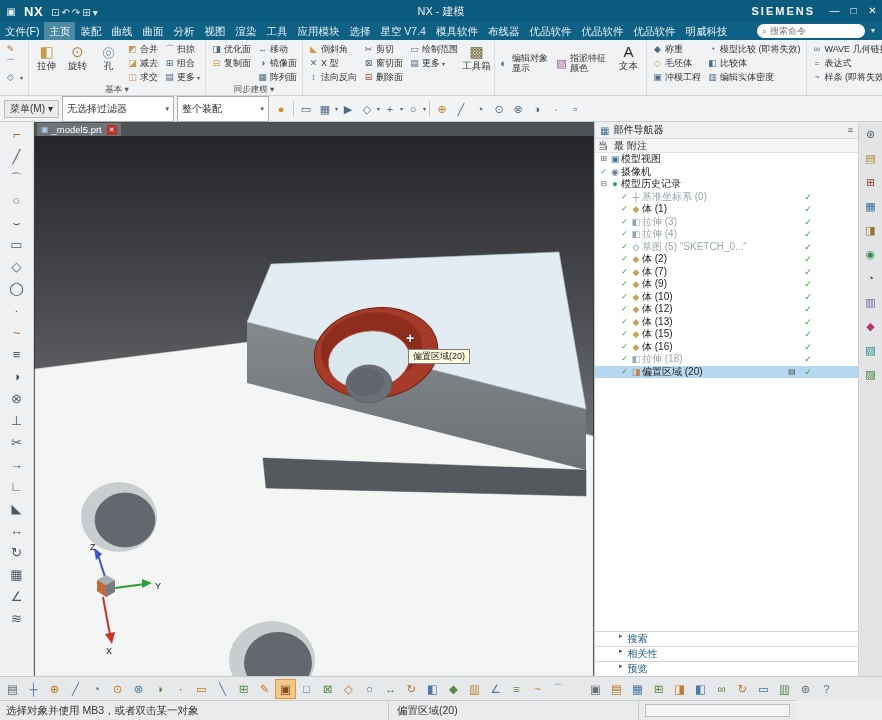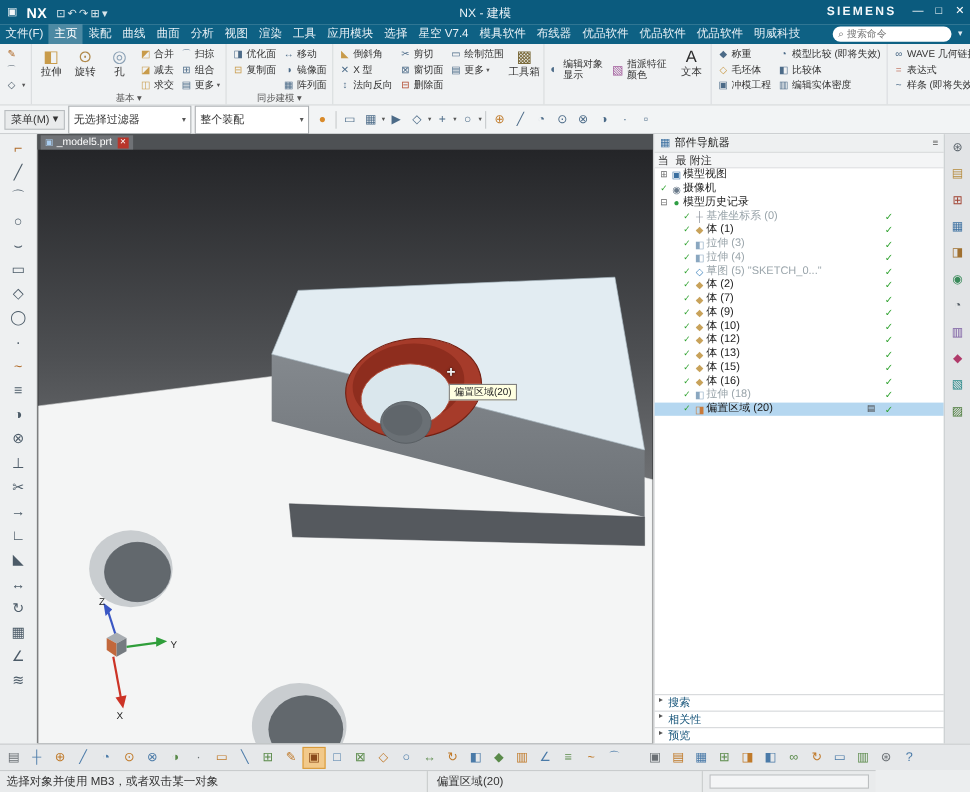--- a/index.html
+++ b/index.html
@@ -78,21 +78,21 @@
 .tpre{width:11px;text-align:center;font-size:8px;color:#666;flex:0 0 auto}
 .tcb{width:11px;text-align:center;font-size:8px;color:#2da12d;font-weight:bold;flex:0 0 auto}
 .ticon{width:12px;text-align:center;font-size:9px;flex:0 0 auto}
 .tlabel{overflow:hidden;text-overflow:ellipsis}
 .tfill{flex:1}
 .tcol-cur{width:16px;text-align:center;font-size:8px;color:#444;flex:0 0 auto}
 .tcol-st{width:16px;text-align:center;font-size:9px;flex:0 0 auto}
 .tcol-an{width:42px;flex:0 0 auto}
 .grn{color:#2da12d;font-weight:bold}
 #tree-space{flex:1}
-.psec{height:15px;border-top:1px solid #d5d8da;display:flex;align-items:flex-start;gap:5px;padding:0 4px;color:#17557a;flex:0 0 auto}
+.psec{height:15px;border-top:1px solid #d5d8da;display:flex;align-items:flex-start;gap:5px;padding:0 24px;color:#17557a;flex:0 0 auto}
 .psec .arr{font-size:7px;color:#555}
 
 #resource-bar{position:absolute;left:858px;top:122px;width:24px;height:554px;background:#e2e4e6;border-left:1px solid #cdd0d2;display:flex;flex-direction:column;align-items:center;padding-top:4px;gap:7px}
 .rbi{width:20px;height:17px;line-height:17px;text-align:center;font-size:11px}
 
 #bottom-toolbar{position:absolute;left:0;top:676px;width:882px;height:24px;background:#e6e8ea;border-top:1px solid #c9cccd;display:flex;align-items:center;padding:0 2px}
 .bti{width:21px;height:20px;line-height:20px;text-align:center;font-size:11.5px}
 .bti.active{background:#f2c98a;border:1px solid #d89a3a;line-height:18px}
 .bt-gap{width:16px}
 
@@ -369,21 +369,21 @@
 
 <div id="toolbar2">
   <div class="menu-btn">
     <span>菜单(M)</span>
       <span class="dc">▾</span>
   </div>
   <div class="dd" style="width:112px">
     <span>无选择过滤器</span>
       <span class="dc">▾</span>
   </div>
-  <div class="dd" style="width:104px">
+  <div class="dd" style="width:92px">
     <span>整个装配</span>
       <span class="dc">▾</span>
   </div>
   <div id="t2-icons" style="display:flex;align-items:center;gap:1px">
       <span class="t2i" style="color: rgb(217, 138, 42);">●</span>
       <span class="vsep"></span>
       <span class="t2i" style="color: rgb(76, 107, 136);">▭</span>
       <span class="t2i" style="color: rgb(76, 107, 136);">▦</span>
       <span class="caret">▾</span>
       <span class="t2i" style="color: rgb(76, 107, 136);">▶</span>

